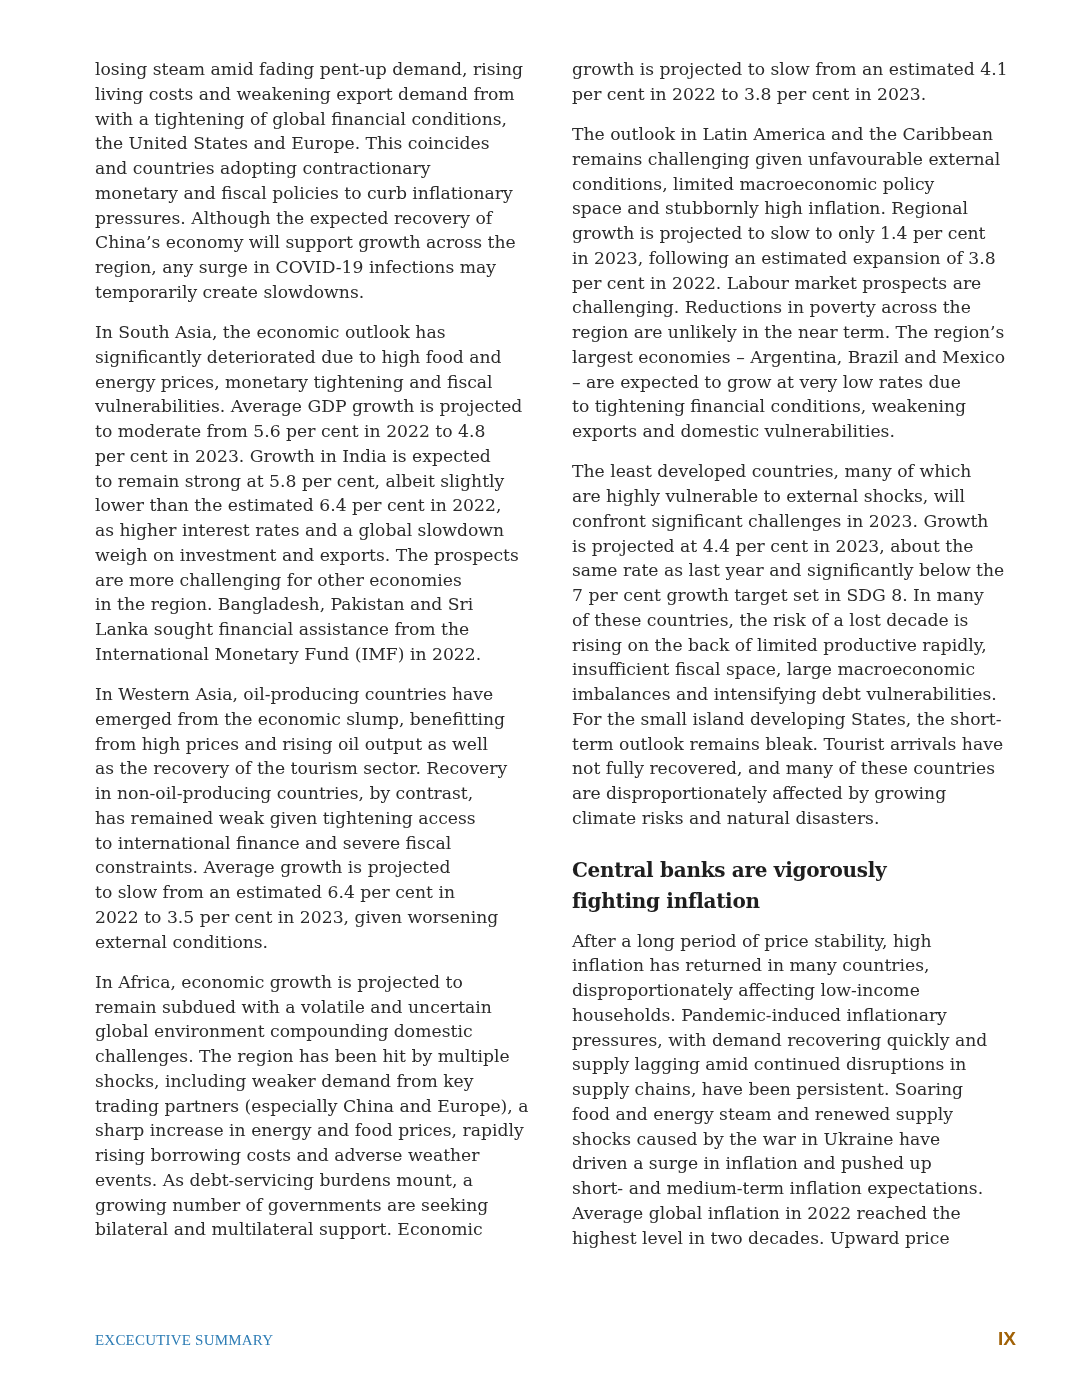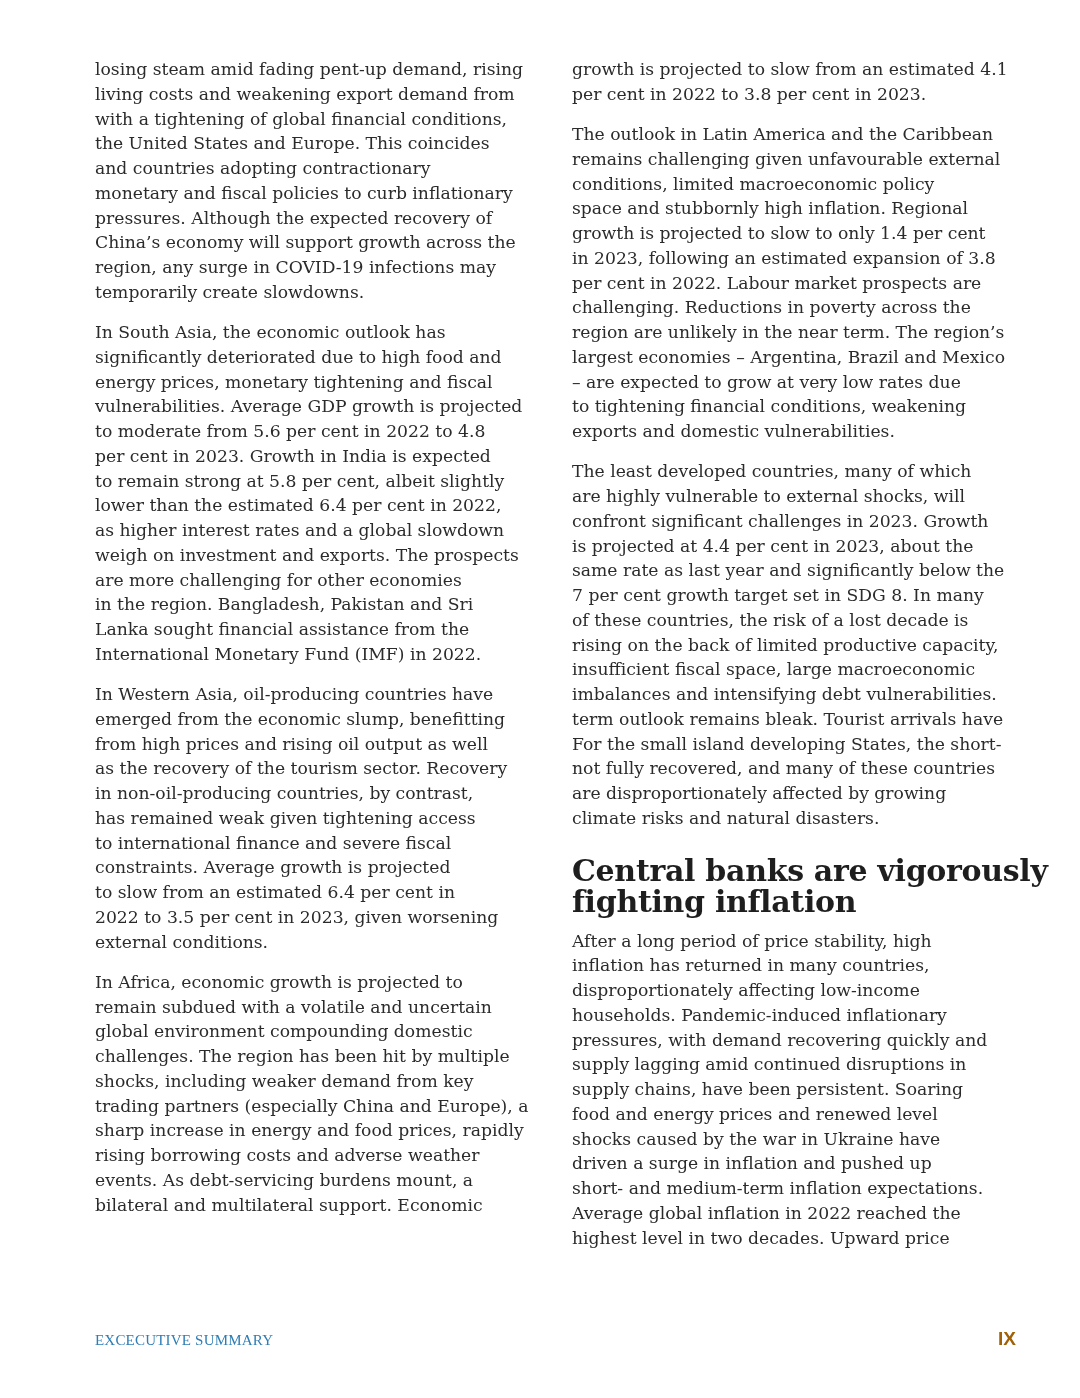--- a/index.html
+++ b/index.html
@@ -3,21 +3,21 @@
 <meta charset="utf-8">
 <style>
   html, body { margin: 0; padding: 0; background: #ffffff; }
   body { width: 1080px; height: 1398px; position: relative; overflow: hidden; }
   .page { position: absolute; left: 0; top: 0; width: 1080px; height: 1398px; border-radius: 11px; }
   .col { position: absolute; top: 57px; font-family: "DejaVu Serif", serif; font-size: 17.2px; line-height: 24.75px; color: #2b2b2b; }
   .col-left { left: 95px; width: 450px; }
   .col-right { left: 572px; width: 448px; }
   .line { display: block; white-space: nowrap; }
   .para { margin: 0 0 15.5px 0; }
-  .heading { font-family: "DejaVu Serif", serif; font-weight: bold; font-size: 30px; line-height: 31px; color: #1e1e1e; margin: 24px 0 12px 0; letter-spacing: -0.3px; }
+  .heading { font-family: "DejaVu Serif", serif; font-weight: bold; font-size: 20px; line-height: 31px; color: #1e1e1e; margin: 24px 0 12px 0; letter-spacing: -0.3px; }
   .footer-left { position: absolute; left: 95px; top: 1332px; font-family: Liberation Serif, serif; font-size: 15px; color: #2e7db5; letter-spacing: 0.2px; }
   .footer-right { position: absolute; right: 64px; top: 1328px; font-family: "Liberation Sans", sans-serif; font-weight: bold; font-size: 19px; color: #a16207; }
 </style>
 </head>
 <body>
 
 <div class="page">
 
   <div class="col col-left">
     <p class="para">
@@ -64,20 +64,21 @@
     <p class="para">
       <span class="line">In Africa, economic growth is projected to</span>
       <span class="line">remain subdued with a volatile and uncertain</span>
       <span class="line">global environment compounding domestic</span>
       <span class="line">challenges. The region has been hit by multiple</span>
       <span class="line">shocks, including weaker demand from key</span>
       <span class="line">trading partners (especially China and Europe), a</span>
       <span class="line">sharp increase in energy and food prices, rapidly</span>
       <span class="line">rising borrowing costs and adverse weather</span>
       <span class="line">events. As debt-servicing burdens mount, a</span>
+      <span class="line">growing number of governments are seeking</span>
       <span class="line">bilateral and multilateral support. Economic</span>
     </p>
   </div>
 
   <div class="col col-right">
     <p class="para">
       <span class="line">growth is projected to slow from an estimated 4.1</span>
       <span class="line">per cent in 2022 to 3.8 per cent in 2023.</span>
     </p>
     <p class="para">
@@ -96,44 +97,44 @@
       <span class="line">exports and domestic vulnerabilities.</span>
     </p>
     <p class="para">
       <span class="line">The least developed countries, many of which</span>
       <span class="line">are highly vulnerable to external shocks, will</span>
       <span class="line">confront significant challenges in 2023. Growth</span>
       <span class="line">is projected at 4.4 per cent in 2023, about the</span>
       <span class="line">same rate as last year and significantly below the</span>
       <span class="line">7 per cent growth target set in SDG 8. In many</span>
       <span class="line">of these countries, the risk of a lost decade is</span>
-      <span class="line">rising on the back of limited productive capacity,</span>
+      <span class="line">rising on the back of limited productive rapidly,</span>
       <span class="line">insufficient fiscal space, large macroeconomic</span>
       <span class="line">imbalances and intensifying debt vulnerabilities.</span>
+      <span class="line">For the small island developing States, the short-</span>
       <span class="line">term outlook remains bleak. Tourist arrivals have</span>
-      <span class="line">For the small island developing States, the short-</span>
       <span class="line">not fully recovered, and many of these countries</span>
       <span class="line">are disproportionately affected by growing</span>
       <span class="line">climate risks and natural disasters.</span>
     </p>
 
     <h2 class="heading">
       <span class="line">Central banks are vigorously</span>
       <span class="line">fighting inflation</span>
     </h2>
 
     <p class="para">
       <span class="line">After a long period of price stability, high</span>
       <span class="line">inflation has returned in many countries,</span>
       <span class="line">disproportionately affecting low-income</span>
       <span class="line">households. Pandemic-induced inflationary</span>
       <span class="line">pressures, with demand recovering quickly and</span>
       <span class="line">supply lagging amid continued disruptions in</span>
       <span class="line">supply chains, have been persistent. Soaring</span>
-      <span class="line">food and energy prices and renewed level</span>
+      <span class="line">food and energy steam and renewed supply</span>
       <span class="line">shocks caused by the war in Ukraine have</span>
       <span class="line">driven a surge in inflation and pushed up</span>
       <span class="line">short- and medium-term inflation expectations.</span>
       <span class="line">Average global inflation in 2022 reached the</span>
       <span class="line">highest level in two decades. Upward price</span>
     </p>
   </div>
 
   <div class="footer-left">EXCECUTIVE SUMMARY</div>
   <div class="footer-right">IX</div>

